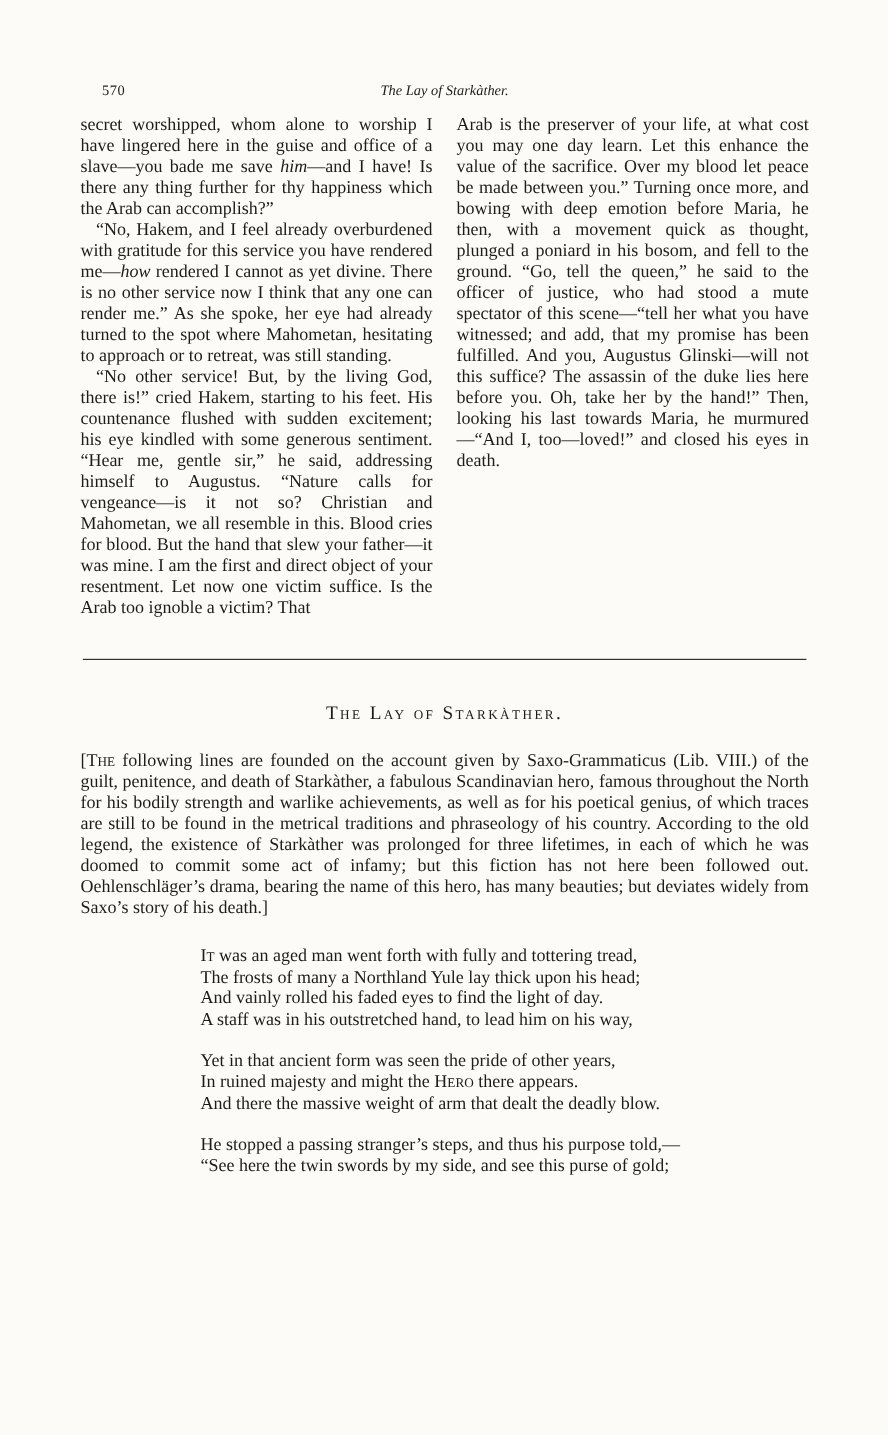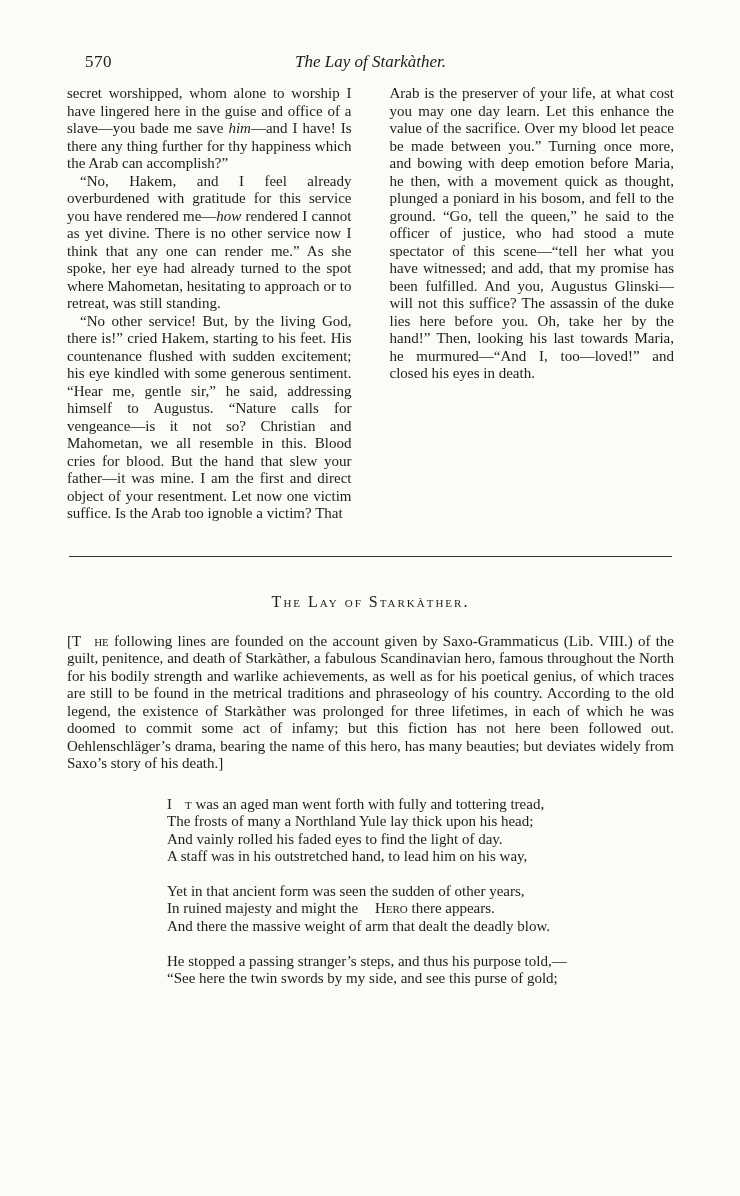--- a/index.html
+++ b/index.html
@@ -12,38 +12,38 @@
     color: #1d1c1a;
     font-family: "Liberation Serif", "DejaVu Serif", serif;
     box-sizing: border-box;
     padding: 52px 66px 0 67px;
     overflow: hidden;
   }
   .header {
     display: grid;
     grid-template-columns: 1fr auto 1fr;
     align-items: baseline;
-    font-size: 17px;
-    margin: 0 0 13px 0;
+    font-size: 12px;
+    margin: 16px 0 13px 0;
   }
   .page-number { text-align: left; padding-left: 18px; letter-spacing: 0.5px; }
   .running-title { text-align: center; font-style: italic; }
   .issue-label { text-align: right; }
   .columns {
     display: flex;
-    gap: 38px;
+    gap: 20px;
     font-size: 15px;
     line-height: 17.5px;
     text-align: justify;
   }
   .col { flex: 1 1 0; min-width: 0; }
   .col p { margin: 0; text-indent: 13px; }
   .col p.noindent { text-indent: 0; }
   .run-i { font-style: italic; }
-  .run-sc { font-variant: small-caps; margin-left: 13px; }
+  .run-sc { font-variant: small-caps; }
   .rule {
     border: none;
     border-top: 1px solid #33312e;
     margin: 33px 2px 0 2px;
   }
   .poem-title {
     text-align: center;
     font-size: 16px;
     font-weight: normal;
     font-variant: small-caps;
@@ -93,21 +93,21 @@
   <p class="intro"><span>[T</span><span class="run-sc">he</span><span> following lines are founded on the account given by Saxo-Grammaticus (Lib. VIII.) of the guilt, penitence, and death of Starkàther, a fabulous Scandinavian hero, famous throughout the North for his bodily strength and warlike achievements, as well as for his poetical genius, of which traces are still to be found in the metrical traditions and phraseology of his country. According to the old legend, the existence of Starkàther was prolonged for three lifetimes, in each of which he was doomed to commit some act of infamy; but this fiction has not here been followed out. Oehlenschläger’s drama, bearing the name of this hero, has many beauties; but deviates widely from Saxo’s story of his death.]</span></p>
 
   <div class="poem">
     <div class="stanza">
       <div class="verse-line"><span>I</span><span class="run-sc">t</span><span> was an aged man went forth with fully and tottering tread,</span></div>
       <div class="verse-line"><span>The frosts of many a Northland Yule lay thick upon his head;</span></div>
       <div class="verse-line"><span>And vainly rolled his faded eyes to find the light of day.</span></div>
       <div class="verse-line"><span>A staff was in his outstretched hand, to lead him on his way,</span></div>
     </div>
     <div class="stanza">
-      <div class="verse-line"><span>Yet in that ancient form was seen the sudden of other years,</span></div>
+      <div class="verse-line"><span>Yet in that ancient form was seen the pride of other years,</span></div>
       <div class="verse-line"><span>In ruined majesty and might the </span><span class="run-sc">Hero</span><span> there appears.</span></div>
       <div class="verse-line"><span>And there the massive weight of arm that dealt the deadly blow.</span></div>
     </div>
     <div class="stanza">
       <div class="verse-line"><span>He stopped a passing stranger’s steps, and thus his purpose told,—</span></div>
       <div class="verse-line"><span>“See here the twin swords by my side, and see this purse of gold;</span></div>
     </div>
   </div>
 
 </div>

